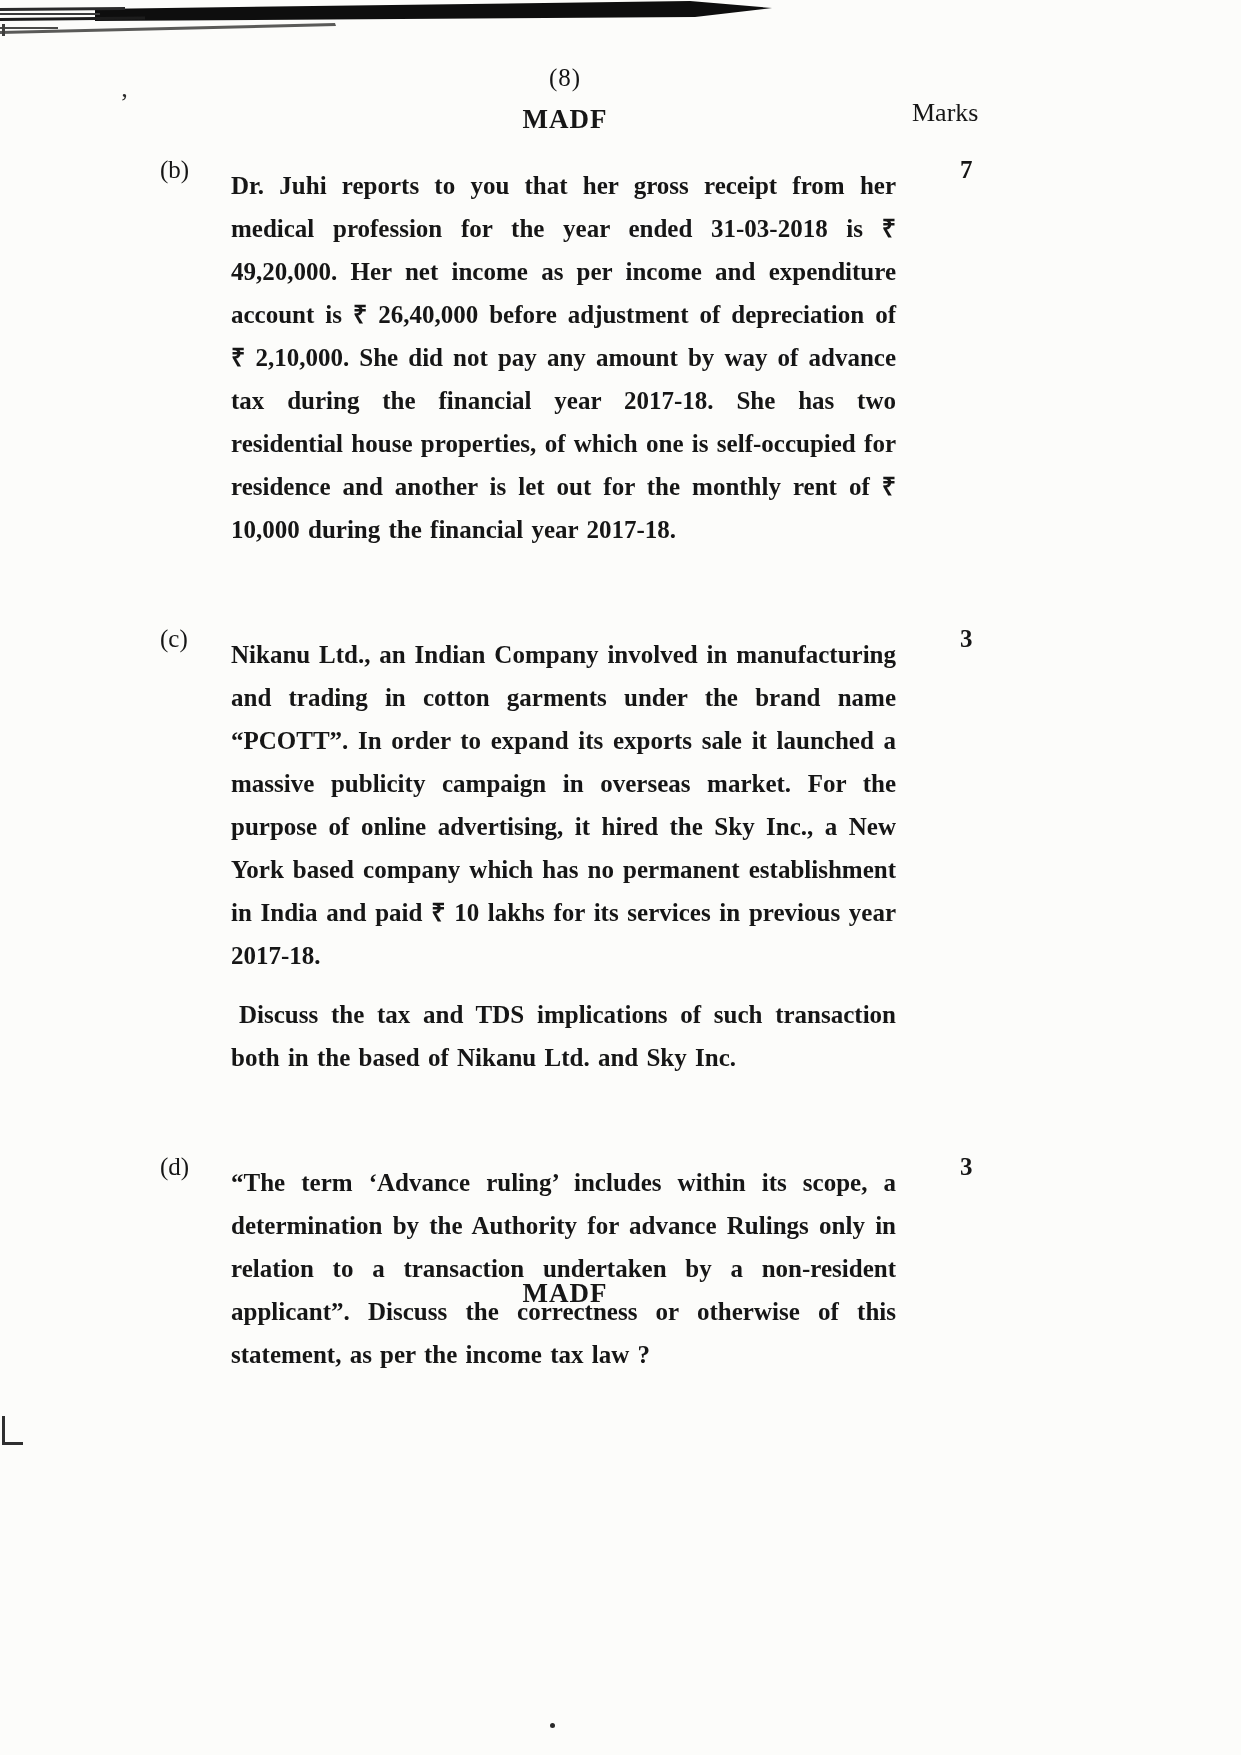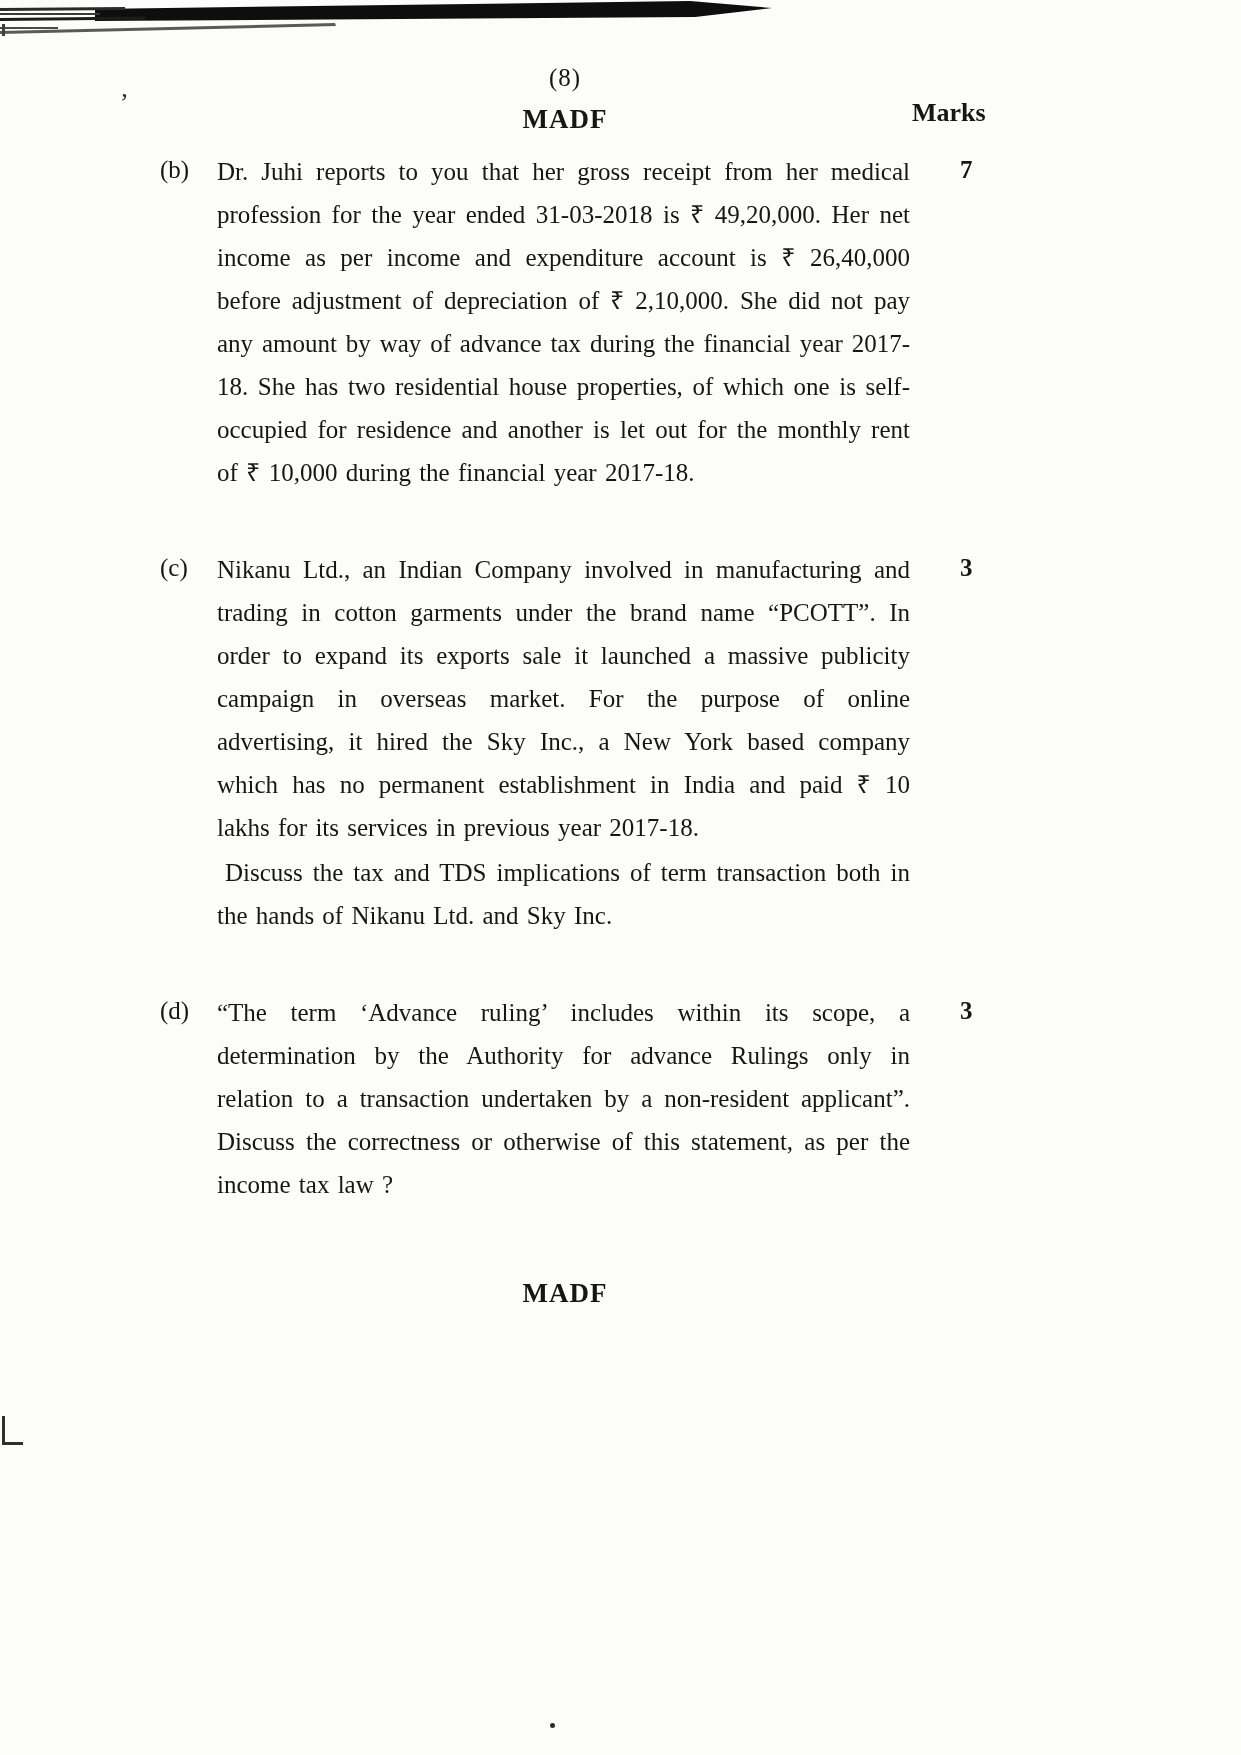--- a/index.html
+++ b/index.html
@@ -42,42 +42,42 @@
   .page-number {
     position:absolute; left:215px; top:64px; width:700px;
     text-align:center; font-size:25px; letter-spacing:1px;
   }
   .header-code {
     position:absolute; left:215px; top:104px; width:700px;
     text-align:center; font-size:27px; font-weight:bold; letter-spacing:1px;
   }
   .marks-label {
     position:absolute; left:912px; top:98px; width:110px;
-    font-size:26px; font-weight:bold;
+    font-size:26px; font-weight:normal;
   }
 
   
   .questions {
     position:absolute; left:160px; top:148px; width:940px;
   }
   .question {
     display:flex; align-items:flex-start;
     margin-bottom:50px;
   }
   .q-label {
     width:55px; flex:0 0 55px;
     font-size:25px; line-height:43px;
   }
   .q-body {
     width:697px; flex:0 0 697px;
     font-size:25px; line-height:43px;
     text-align:justify;
     word-spacing:2px;
   }
-  .q-body p { margin:2px; }
+  .q-body p { margin:16px;font-weight:bold; }
   .q-body p + p { text-indent:8px; }
   .q-marks {
     margin-left:48px; width:60px;
     font-size:25px; font-weight:bold; line-height:43px;
   }
 
   
   .footer-code {
     position:absolute; left:215px; top:1278px; width:700px;
     text-align:center; font-size:27px; font-weight:bold; letter-spacing:1px;
@@ -113,21 +113,21 @@
       <div class="q-body">
         <p>Dr. Juhi reports to you that her gross receipt from her medical profession for the year ended 31-03-2018 is ₹ 49,20,000. Her net income as per income and expenditure account is ₹ 26,40,000 before adjustment of depreciation of ₹ 2,10,000. She did not pay any amount by way of advance tax during the financial year 2017-18. She has two residential house properties, of which one is self-occupied for residence and another is let out for the monthly rent of ₹ 10,000 during the financial year 2017-18.</p>
       </div>
       <div class="q-marks">7</div>
     </div>
 
     <div class="question">
       <div class="q-label">(c)</div>
       <div class="q-body">
         <p>Nikanu Ltd., an Indian Company involved in manufacturing and trading in cotton garments under the brand name “PCOTT”. In order to expand its exports sale it launched a massive publicity campaign in overseas market. For the purpose of online advertising, it hired the Sky Inc., a New York based company which has no permanent establishment in India and paid ₹ 10 lakhs for its services in previous year 2017-18.</p>
-        <p>Discuss the tax and TDS implications of term transaction both in the hands of Nikanu Ltd. and Sky Inc.</p>
+        <p>Discuss the tax and TDS implications of such transaction both in the based of Nikanu Ltd. and Sky Inc.</p>
       </div>
       <div class="q-marks">3</div>
     </div>
 
     <div class="question">
       <div class="q-label">(d)</div>
       <div class="q-body">
         <p>“The term ‘Advance ruling’ includes within its scope, a determination by the Authority for advance Rulings only in relation to a transaction undertaken by a non-resident applicant”. Discuss the correctness or otherwise of this statement, as per the income tax law ?</p>
       </div>
       <div class="q-marks">3</div>

